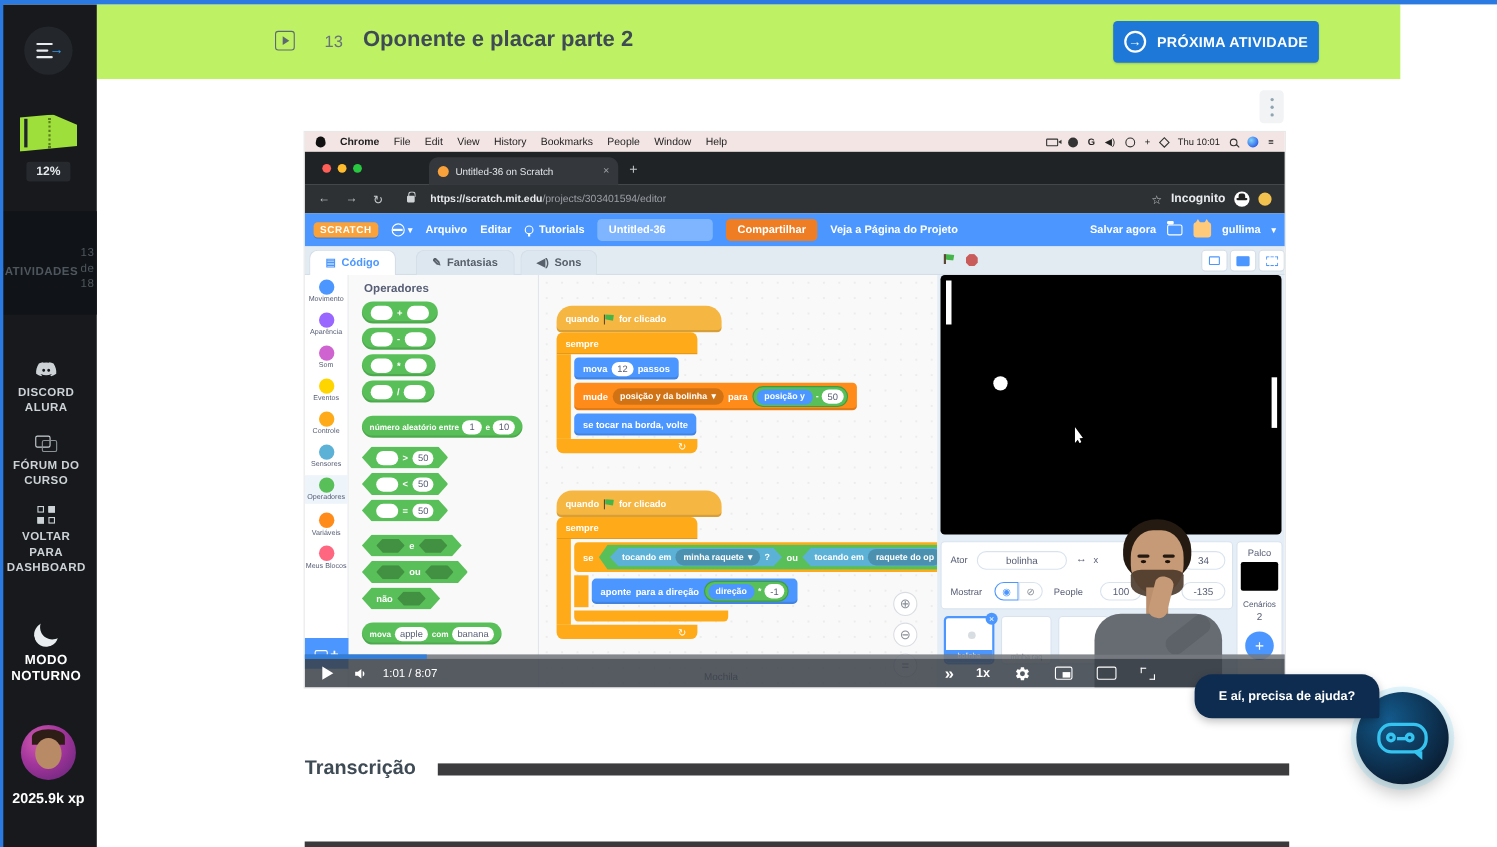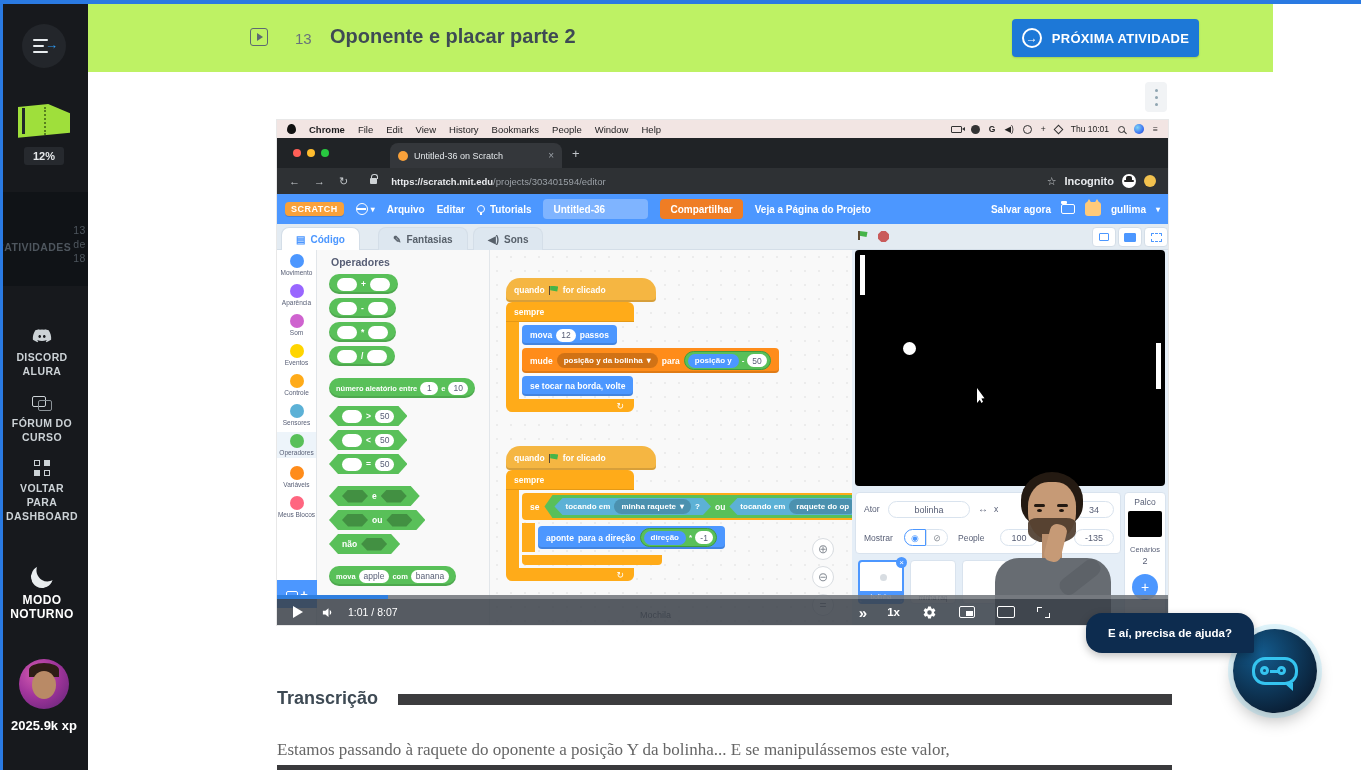--- a/index.html
+++ b/index.html
@@ -703,15 +703,14 @@
   <div class="mascot">
     <div class="goggles">
         <i></i>
         <i></i>
         <u></u>
       </div>
   </div>
 
   <div class="tr-title">Transcrição</div>
   <div class="tr-bar"></div>
-  <div class="tr-par">Estamos passando à raquete do oponente a posição Y da bolinha... E se manipulássemos este valor,</div>
   <div class="bot-strip"></div>
 </div>
 
 </body></html>

